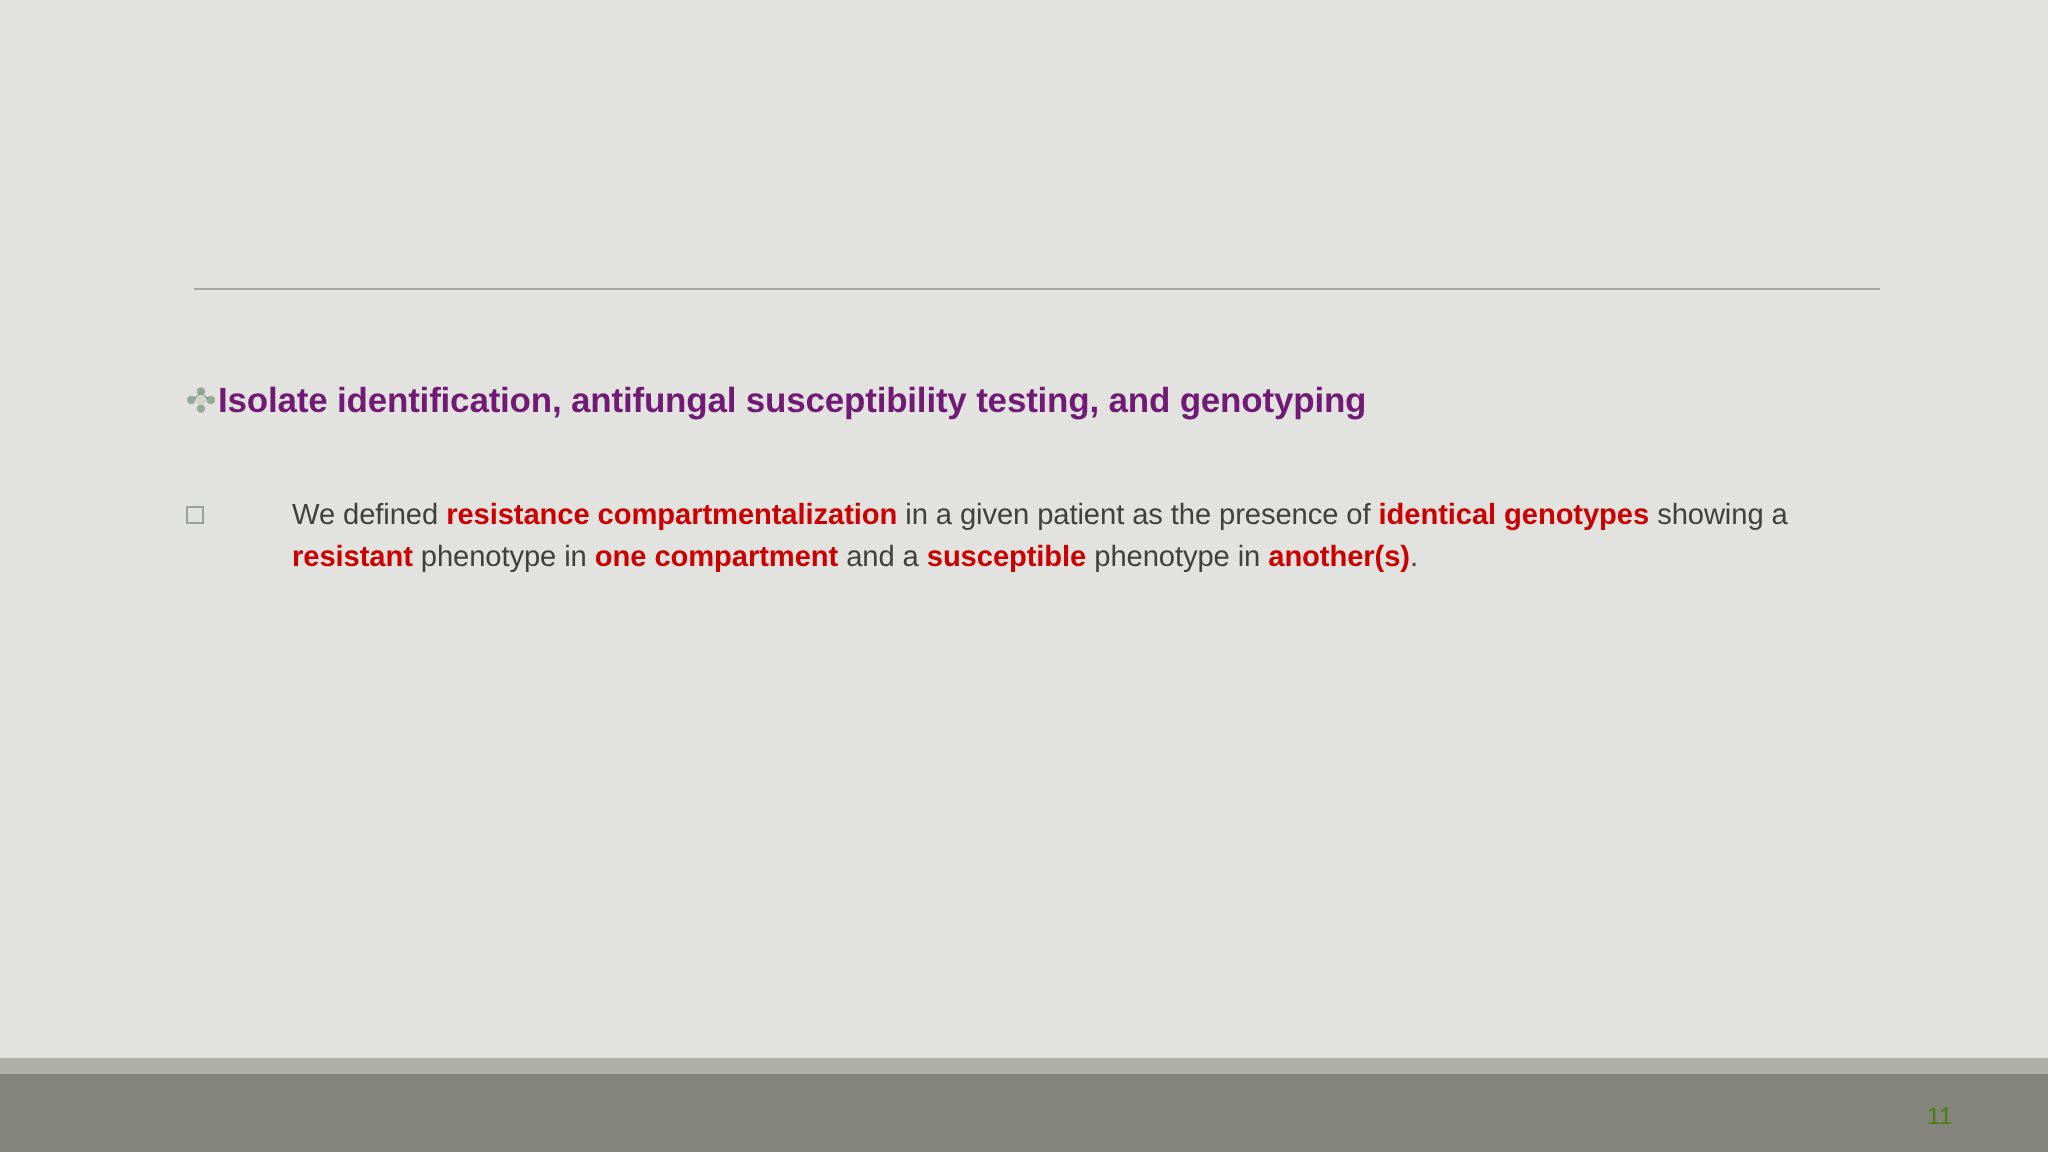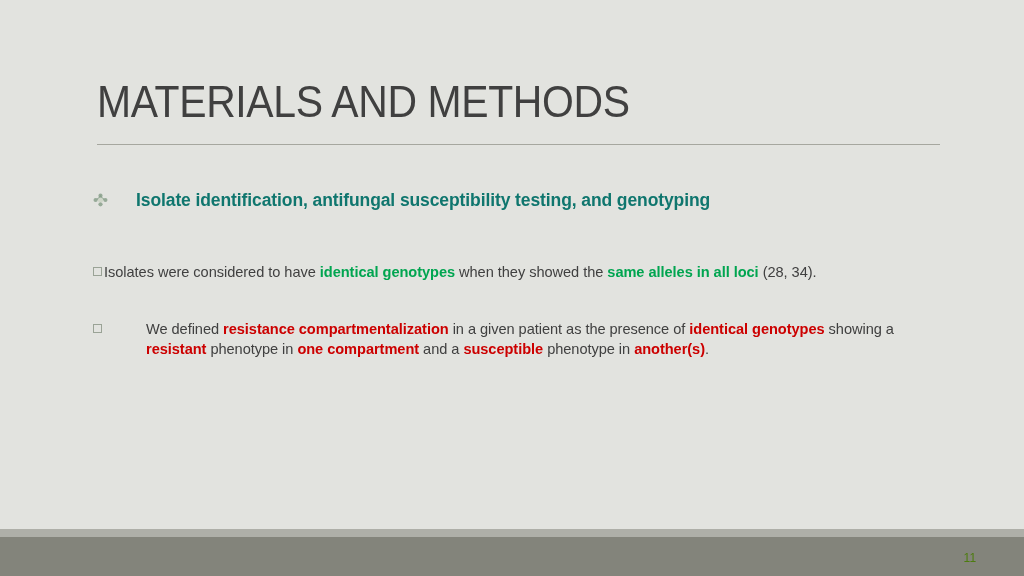--- a/index.html
+++ b/index.html
@@ -66,25 +66,24 @@
     flex: 0 0 auto;
     width: 15px;
     height: 18px;
     margin-right: 1px;
     position: relative;
     top: 3px;
   }
   .subhead-text {
     font-size: 17.5px;
     font-weight: bold;
-    color: #0f766e;
+    color: #701a75;
     line-height: 1.25;
     letter-spacing: -0.1px;
     white-space: nowrap;
-    margin-left: 27px;
   }
 
   .body-para {
     display: flex;
     align-items: flex-start;
     font-size: 14.6px;
     color: #404040;
     line-height: 1.42;
     letter-spacing: -0.05px;
   }
@@ -142,23 +141,20 @@
     font-size: 12px;
     color: #4d7c0f;
     letter-spacing: 0.3px;
   }
 </style>
 </head>
 <body>
 
 <div class="slide">
 
-  <div class="title-block">
-    <h1 class="slide-title">MATERIALS AND METHODS</h1>
-  </div>
   <div class="title-rule"></div>
 
   <div class="content">
 
     <div class="subhead-row">
       <span class="diamond-bullet">
         <svg width="15" height="18" viewBox="0 0 15 18" xmlns="http://www.w3.org/2000/svg">
           <g fill="#8aa18c">
             <path d="M7.5 1.6 C8.4 3.9 9.6 5.1 11.9 6.0 C9.6 6.9 8.4 8.1 7.5 10.4 C6.6 8.1 5.4 6.9 3.1 6.0 C5.4 5.1 6.6 3.9 7.5 1.6 Z"></path>
             <path d="M7.5 7.6 C8.4 9.9 9.6 11.1 11.9 12.0 C9.6 12.9 8.4 14.1 7.5 16.4 C6.6 14.1 5.4 12.9 3.1 12.0 C5.4 11.1 6.6 9.9 7.5 7.6 Z" opacity="0.0"></path>
@@ -168,24 +164,20 @@
             <circle cx="7.5" cy="11.3" r="2.1"></circle>
             <circle cx="2.6" cy="7.0" r="2.1"></circle>
             <circle cx="12.4" cy="7.0" r="2.1"></circle>
           </g>
           <circle cx="7.5" cy="7.0" r="2.6" fill="#cfd6c9"></circle>
         </svg>
       </span>
       <span class="subhead-text">Isolate identification, antifungal susceptibility testing, and genotyping</span>
     </div>
 
-    <div class="body-para para-1">
-      <span class="sq-bullet"></span>
-      <span class="para-text"><span>Isolates were considered to have </span><b class="green">identical genotypes</b><span> when they showed the </span><b class="green">same alleles in all loci</b><span> (28, 34).</span></span>
-    </div>
 
     <div class="body-para para-2">
       <span class="sq-bullet"></span>
       <span class="para-text"><span>We defined </span><b class="red">resistance compartmentalization</b><span> in a given patient as the presence of </span><b class="red">identical genotypes</b><span> showing a </span><b class="red">resistant</b><span> phenotype in </span><b class="red">one compartment</b><span> and a </span><b class="red">susceptible</b><span> phenotype in </span><b class="red">another(s)</b><span>.</span></span>
     </div>
 
   </div>
 
   <div class="footer-strip"></div>
   <div class="footer-bar"></div>

